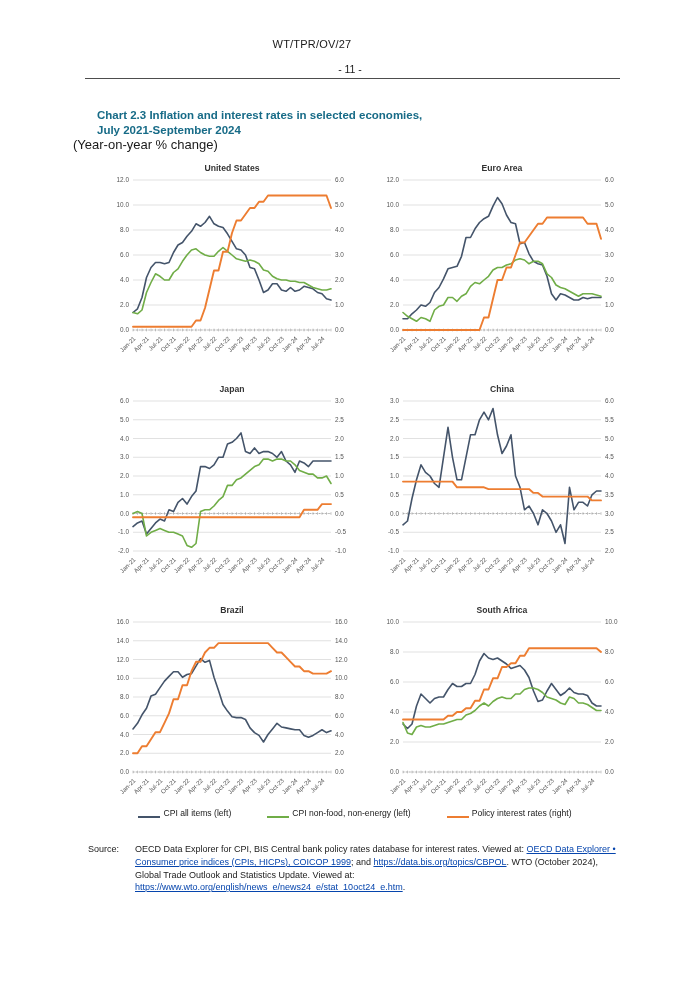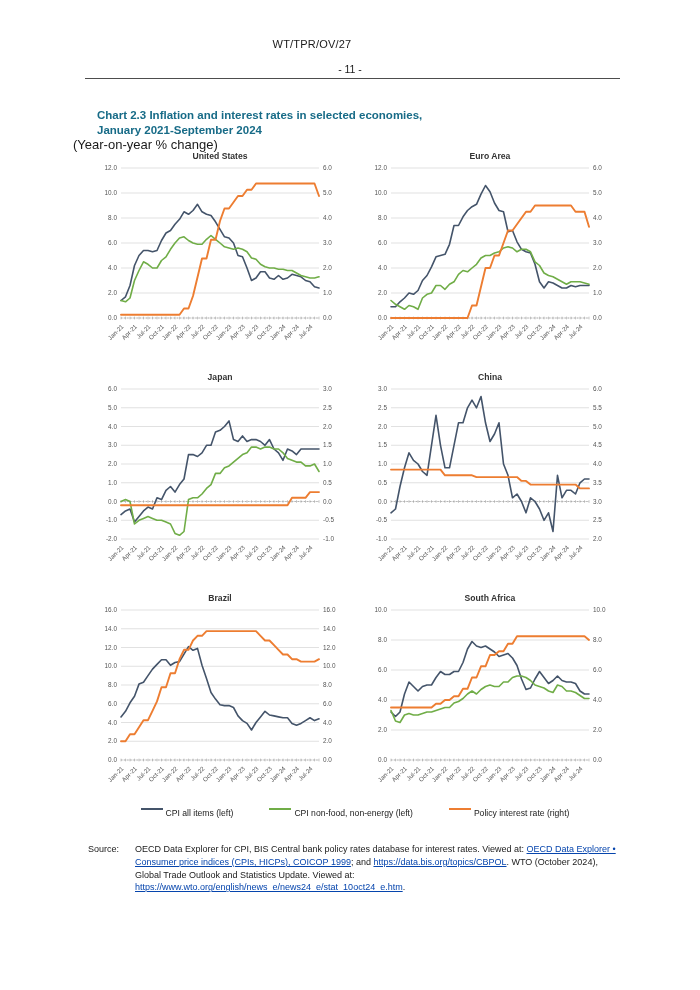--- a/index.html
+++ b/index.html
@@ -7,47 +7,47 @@
         font-family:"Liberation Sans",sans-serif;color:#1a1a1a;}
   .doc-code{position:absolute;top:38px;left:0;width:624px;text-align:center;
             font-size:11px;letter-spacing:.2px;}
   .page-num{position:absolute;top:63px;left:0;width:700px;text-align:center;font-size:10.5px;}
   .rule{position:absolute;top:78px;left:85px;width:535px;border-top:1.6px solid #4d4d4d;}
   .chart-heading{position:absolute;top:96px;left:85px;margin:12px;font-size:11.5px;
                  font-weight:bold;line-height:1.3;}
   .subtitle{position:absolute;top:137px;left:73px;font-size:13px;}
   .charts-grid{position:absolute;top:148px;left:85px;width:540px;display:grid;
                grid-template-columns:270px 270px;grid-auto-rows:221px;}
-  figure.chart{margin:0;padding:0;}
+  figure.chart{margin:12px;padding:0;}
   svg{display:block;}
   .ct{font-size:8.6px;font-weight:bold;fill:#333;text-anchor:middle;
       font-family:"Liberation Sans",sans-serif;}
   .yt{font-size:6.4px;fill:#555;font-family:"Liberation Sans",sans-serif;}
   .xt{font-size:6.2px;fill:#555;font-family:"Liberation Sans",sans-serif;text-anchor:end;}
   .legend{position:absolute;top:808px;left:85px;width:540px;display:flex;
           justify-content:center;gap:36px;align-items:center;font-size:8.6px;}
-  .legend-item{display:flex;align-items:flex-start;}
+  .legend-item{display:flex;align-items:flex-end;}
   .legend-swatch{display:inline-block;width:22px;height:0;border-top:2.4px solid #000;
                  margin-right:3px;}
   .source{position:absolute;top:831px;left:88px;width:534px;font-size:9px;
           line-height:1.42;display:flex;margin-top:12px;}
   .source-label{width:47px;flex:none;}
   .source-body{flex:1;}
   .src-link{color:#0645ad;text-decoration:underline;cursor:pointer;}
   .src-italic{}
 </style>
 </head>
 <body>
 
 <div class="page">
   <div class="doc-code">WT/TPR/OV/27</div>
   <div class="page-num">- 11 -</div>
   <div class="rule"></div>
 
-  <h1 class="chart-heading" style="color: rgb(23, 107, 135);"><span>Chart 2.3 Inflation and interest rates in selected economies,</span><br><span>January 2021-September 2024</span></h1>
+  <h1 class="chart-heading" style="color: rgb(23, 107, 135);"><span>Chart 2.3 Inflation and interest rates in selected economies,</span><br><span>July 2021-September 2024</span></h1>
 
   <div class="subtitle">(Year-on-year % change)</div>
 
   <div class="charts-grid">
     <figure class="chart">
         <svg width="270" height="221">
           <text x="135" y="11" class="ct">United States</text>
           <line x1="36" y1="20" x2="234" y2="20" stroke="#d9d9d9" stroke-width="0.8"></line>
           <text x="32" y="22.2" class="yt" text-anchor="end">12.0</text>
           <text x="238" y="22.2" class="yt">6.0</text>
@@ -604,21 +604,21 @@
     <span class="legend-item">
         <span class="legend-swatch" style="border-top-color: rgb(68, 84, 106);"></span>
         <span>CPI all items (left)</span>
       </span>
     <span class="legend-item">
         <span class="legend-swatch" style="border-top-color: rgb(112, 173, 71);"></span>
         <span>CPI non-food, non-energy (left)</span>
       </span>
     <span class="legend-item">
         <span class="legend-swatch" style="border-top-color: rgb(237, 125, 49);"></span>
-        <span>Policy interest rate (right)</span>
+        <span>Policy interest rates (right)</span>
       </span>
   </div>
 
   <div class="source">
     <span class="source-label">Source:</span>
     <span class="source-body" id="source-body"><span class="">OECD Data Explorer for CPI, BIS Central bank policy rates database for interest rates. Viewed at: </span><a class="src-link" href="#">OECD Data Explorer • Consumer price indices (CPIs, HICPs), COICOP 1999</a><span class="">; and </span><a class="src-link" href="#">https://data.bis.org/topics/CBPOL</a><span class="">. WTO (October 2024), </span><span class="src-italic">Global Trade Outlook and Statistics Update</span><span class="">. Viewed at: </span><a class="src-link" href="#">https://www.wto.org/english/news_e/news24_e/stat_10oct24_e.htm</a><span class="">.</span></span>
   </div>
 </div>
 
 </body></html>

